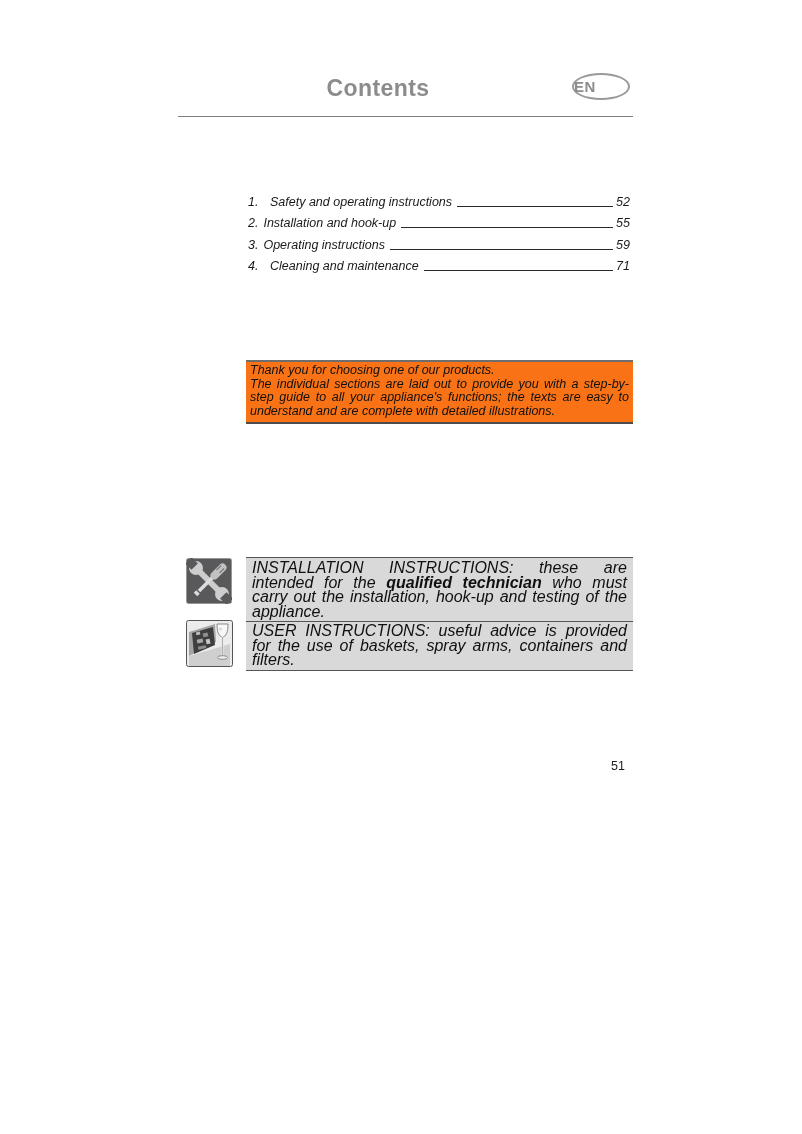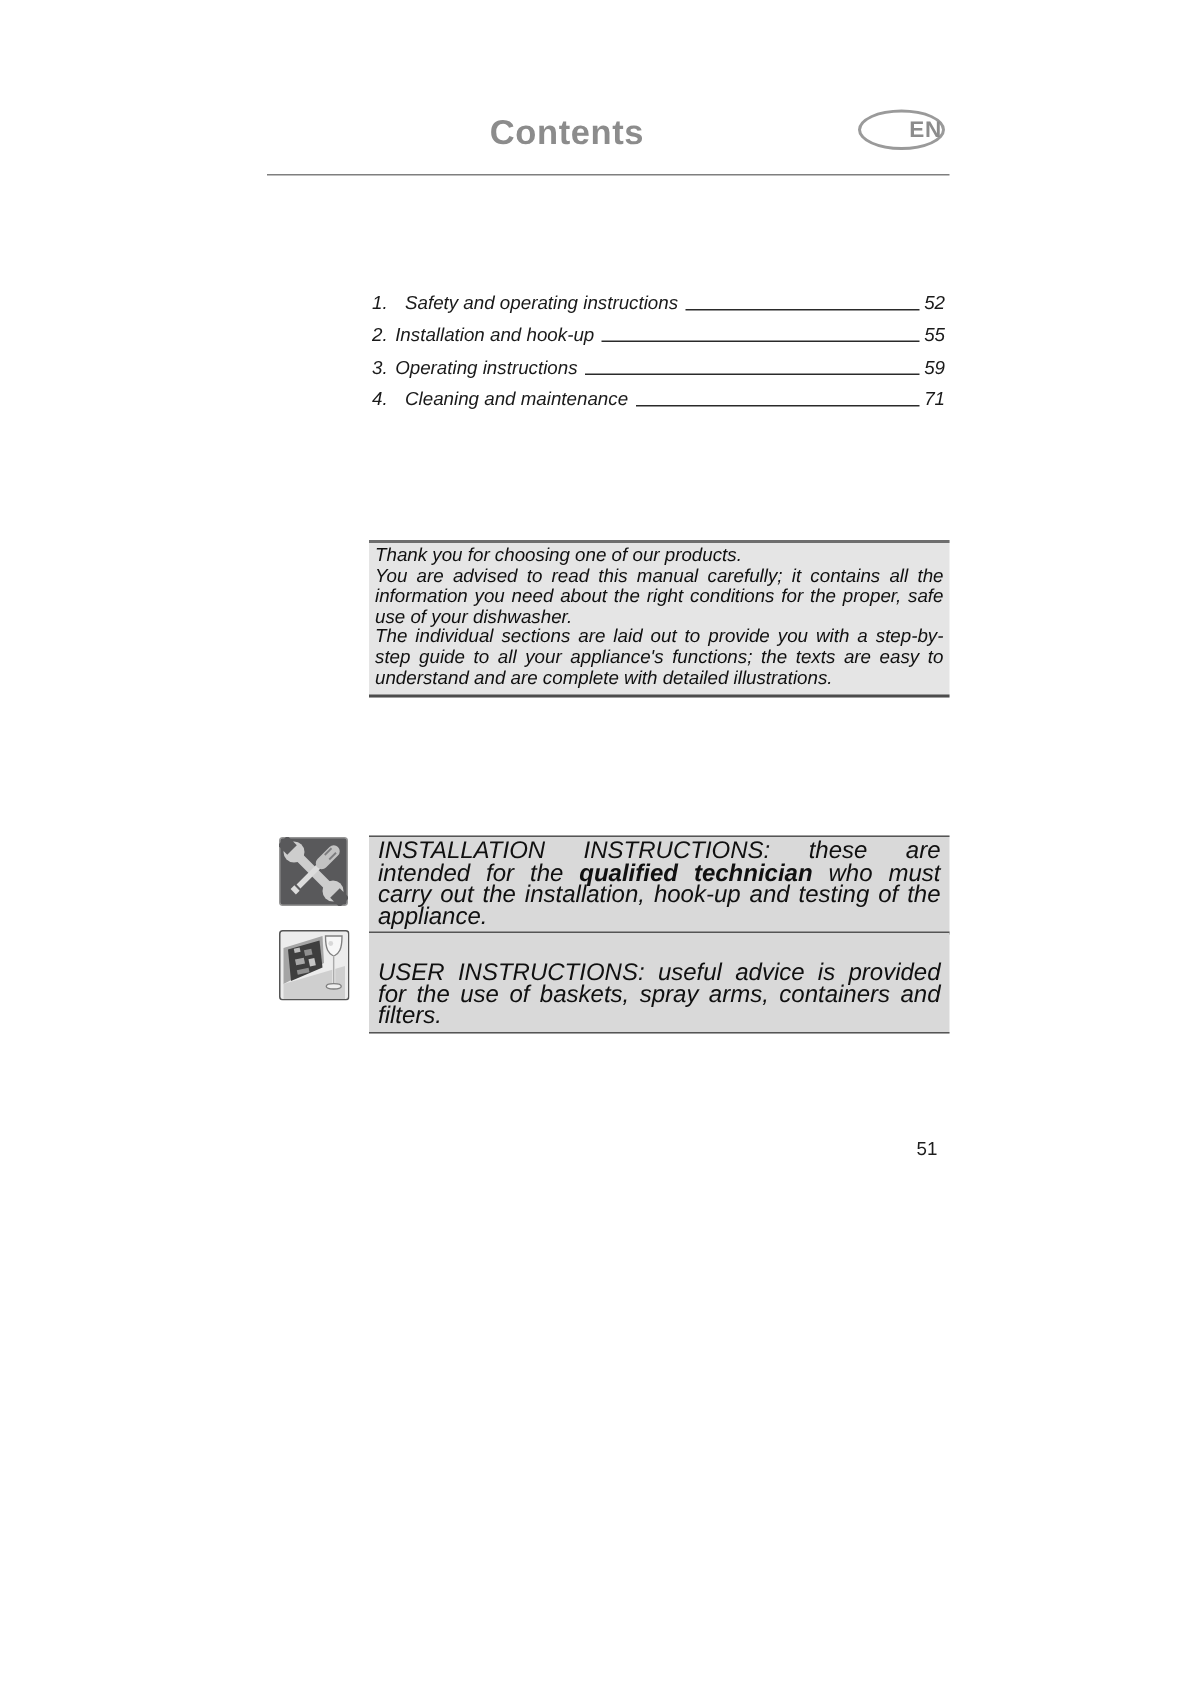--- a/index.html
+++ b/index.html
@@ -23,21 +23,21 @@
     font-weight: bold;
     color: #8c8c8c;
     letter-spacing: 0.4px;
   }
   .en-badge {
     position: absolute;
     left: 572px; top: 73px;
     width: 58px; height: 27px;
     border: 2px solid #9a9a9a;
     border-radius: 50%;
-    display: flex; align-items: center; justify-content: flex-end;
+    display: flex; align-items: center; justify-content: flex-start;
     font-size: 15px; font-weight: bold; color: #8c8c8c;
     letter-spacing: 0.5px;
   }
   .header-rule {
     position: absolute;
     left: 178px; top: 116px; width: 455px; height: 0;
     border-top: 1.5px solid #7f7f7f;
   }
 
   
@@ -62,21 +62,21 @@
     height: 0;
     border-bottom: 1.2px solid #2a2a2a;
     margin: 0 3px 2px 2px;
   }
   .toc-page { flex: none; margin-top: 41px; }
 
   
   .intro-box {
     position: absolute;
     left: 246px; top: 360px; width: 387px;
-    background: #e5e5e5;
+    background: #f97316;
     border-top: 2px solid #6e6e6e;
     border-bottom: 2px solid #4c4c4c;
     padding: 2px 4px 4px 4px;
     font-style: italic;
     font-size: 12.5px;
     line-height: 13.6px;
     text-align: justify;
     color: #101010;
   }
   .intro-box p { margin: 0; }
@@ -141,21 +141,20 @@
     <div class="toc-row tabbed">
       <span class="toc-num">4.</span>
       <span class="toc-label">Cleaning and maintenance</span>
       <span class="toc-leader"></span>
       <span class="toc-page">71</span>
     </div>
   </div>
 
   <div class="intro-box">
     <p>Thank you for choosing one of our products.</p>
-    <p>You are advised to read this manual carefully; it contains all the information you need about the right conditions for the proper, safe use of your dishwasher.</p>
     <p>The individual sections are laid out to provide you with a step-by-step guide to all your appliance's functions; the texts are easy to understand and are complete with detailed illustrations.</p>
   </div>
 
   <span class="note-icon" style="left:186px; top:558px; width:46px; height:46px;">
     <svg width="46" height="46" viewBox="0 0 46 46" aria-hidden="true">
       <rect x="0.5" y="0.5" width="45" height="45" rx="2" fill="#59595b" stroke="#969696"></rect>
       <line x1="12" y1="12" x2="34" y2="34" stroke="#cdcdcd" stroke-width="6"></line>
       <circle cx="10" cy="10" r="7" fill="#cdcdcd"></circle>
       <rect x="1" y="1" width="9" height="9" fill="#59595b" transform="rotate(45 5.5 5.5)"></rect>
       <circle cx="36" cy="36" r="7" fill="#cdcdcd"></circle>
@@ -182,19 +181,19 @@
       <rect x="11" y="19" width="6" height="4" fill="#a8a8a8" transform="rotate(-12 14 21)"></rect>
       <rect x="20" y="19" width="4" height="5" fill="#c6c6c6" transform="rotate(-12 22 21)"></rect>
       <rect x="12" y="26" width="8" height="3" fill="#8f8f8f" transform="rotate(-12 16 27)"></rect>
       <path d="M31,4 C31,13 33,16 36.5,17.5 C40,16 42,13 42,4 Z" fill="#f7f7f7" stroke="#808080" stroke-width="0.9"></path>
       <circle cx="34.5" cy="9" r="1.6" fill="#d8d8d8"></circle>
       <line x1="36.5" y1="17.5" x2="36.5" y2="36" stroke="#e9e9e9" stroke-width="2"></line>
       <line x1="36.5" y1="17.5" x2="36.5" y2="36" stroke="#8a8a8a" stroke-width="0.6"></line>
       <ellipse cx="36.5" cy="37.5" rx="5" ry="1.8" fill="#efefef" stroke="#808080" stroke-width="0.9"></ellipse>
     </svg>
   </span>
-  <div class="note-box" style="top:621px; padding-top:20px; padding-bottom:2px;">
+  <div class="note-box" style="top:621px; padding-top:2px; padding-bottom:2px;">
     <span>USER INSTRUCTIONS: useful advice is provided for the use of baskets, spray arms, containers and filters.</span>
   </div>
 
   <div class="footer-page-number">51</div>
 
 </div>
 
 </body></html>

